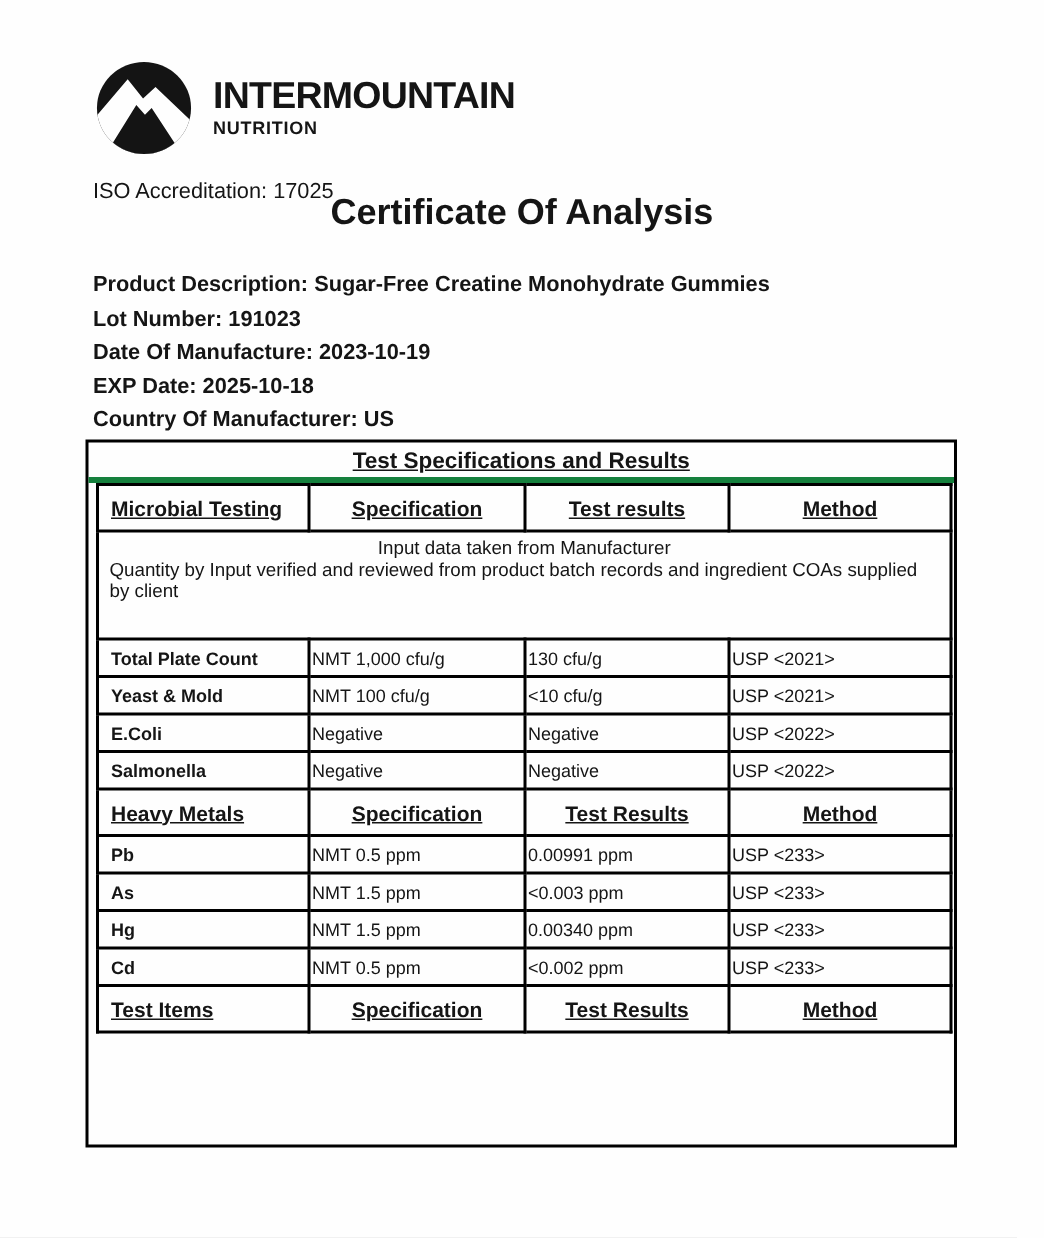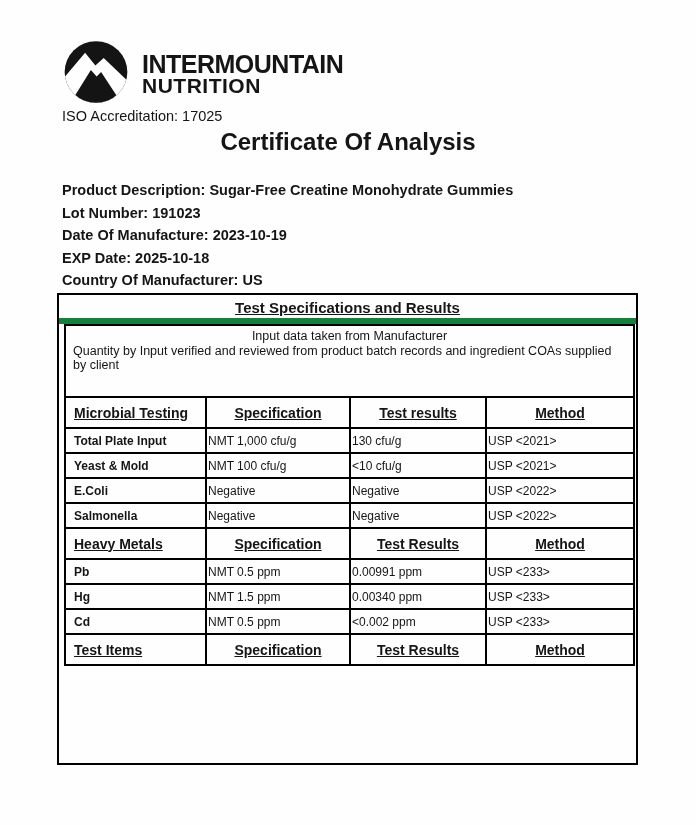--- a/index.html
+++ b/index.html
@@ -7,31 +7,31 @@
     width:696px; height:825px; background:#fefefe; position:relative;
     font-family:"Liberation Sans", sans-serif; color:#151515; overflow:hidden;
     margin:0 auto;
   }
   
   .brand { position:absolute; left:62px; top:40px; display:flex; align-items:center; gap:12px; }
   .logo { width:68px; height:64px; }
   .logo svg { width:68px; height:64px; display:block; }
   .brand-text { display:flex; flex-direction:column; justify-content:center; }
   .brand-name { font-size:25px; font-weight:bold; letter-spacing:-0.5px; line-height:26px; }
-  .brand-sub  { font-size:21px; font-weight:bold; letter-spacing:0.5px; line-height:17px; }
-  .iso { position:absolute; left:62px; top:108px; font-size:14.5px; }
+  .brand-sub  { font-size:12px; font-weight:bold; letter-spacing:0.5px; line-height:17px; }
+  .iso { position:absolute; left:62px; top:120px; font-size:14.5px; }
   .cert-title { position:absolute; left:0; top:128px; width:100%; text-align:center;
     font-size:24px; font-weight:bold; }
   
   .product-info { position:absolute; left:62px; top:179px; font-size:14.5px; font-weight:bold; line-height:22.5px; }
   
   .spec-box { position:absolute; left:57px; top:293px; width:581px; height:472px;
     border:2px solid #000; box-sizing:border-box; }
   .spec-title { text-align:center; font-weight:bold; font-size:15px; padding:4px 0 2px;
-    border-bottom:6px solid #15803d; }
+    border-bottom:4px solid #15803d; }
   .spec-title span { text-decoration:underline; }
   table.spec { border-collapse:collapse; margin:0 5px; width:569px; table-layout:fixed; }
   table.spec td, table.spec th { border:2px solid #000; box-sizing:border-box; }
   .notes-cell { height:72px; vertical-align:top; font-size:12.5px; padding:3px 7px; font-weight:normal; }
   .note1 { text-align:center; }
   .note2 { text-align:left; margin-top:1px; }
   th.sec-h { font-size:14px; font-weight:bold; height:31px; text-align:center; }
   th.sec-h span { text-decoration:underline; }
   th.sec-h.c1 { text-align:left; padding-left:8px; }
   td.cell { font-size:12px; text-align:left; height:25px; font-weight:normal; }
@@ -81,34 +81,34 @@
     <table class="spec">
       <colgroup>
         <col style="width:141px">
           <col style="width:144px">
           <col style="width:136px">
           <col style="width:148px">
       </colgroup>
 
       <tbody>
           <tr>
+        <th class="sec-h c1"><span>Microbial Testing</span></th>
+        <th class="sec-h"><span>Specification</span></th>
+        <th class="sec-h"><span>Test results</span></th>
+        <th class="sec-h"><span>Method</span></th>
+      </tr>
+
+      <tr>
         <td colspan="4" class="notes-cell">
           <div class="note1">Input data taken from Manufacturer</div>
           <div class="note2">Quantity by Input verified and reviewed from product batch records and ingredient COAs supplied by client</div>
         </td>
       </tr>
-
       <tr>
-        <th class="sec-h c1"><span>Microbial Testing</span></th>
-        <th class="sec-h"><span>Specification</span></th>
-        <th class="sec-h"><span>Test results</span></th>
-        <th class="sec-h"><span>Method</span></th>
-      </tr>
-      <tr>
-        <td class="cell c1">Total Plate Input</td>
+        <td class="cell c1">Total Plate Count</td>
         <td class="cell">NMT 1,000 cfu/g</td>
         <td class="cell">130 cfu/g</td>
         <td class="cell">USP &lt;2021&gt;</td>
       </tr>
       <tr>
         <td class="cell c1">Yeast &amp; Mold</td>
         <td class="cell">NMT 100 cfu/g</td>
         <td class="cell">&lt;10 cfu/g</td>
         <td class="cell">USP &lt;2021&gt;</td>
       </tr>
@@ -131,20 +131,26 @@
         <th class="sec-h"><span>Test Results</span></th>
         <th class="sec-h"><span>Method</span></th>
       </tr>
       <tr>
         <td class="cell c1">Pb</td>
         <td class="cell">NMT 0.5 ppm</td>
         <td class="cell">0.00991 ppm</td>
         <td class="cell">USP &lt;233&gt;</td>
       </tr>
       <tr>
+        <td class="cell c1">As</td>
+        <td class="cell">NMT 1.5 ppm</td>
+        <td class="cell">&lt;0.003 ppm</td>
+        <td class="cell">USP &lt;233&gt;</td>
+      </tr>
+      <tr>
         <td class="cell c1">Hg</td>
         <td class="cell">NMT 1.5 ppm</td>
         <td class="cell">0.00340 ppm</td>
         <td class="cell">USP &lt;233&gt;</td>
       </tr>
       <tr>
         <td class="cell c1">Cd</td>
         <td class="cell">NMT 0.5 ppm</td>
         <td class="cell">&lt;0.002 ppm</td>
         <td class="cell">USP &lt;233&gt;</td>

